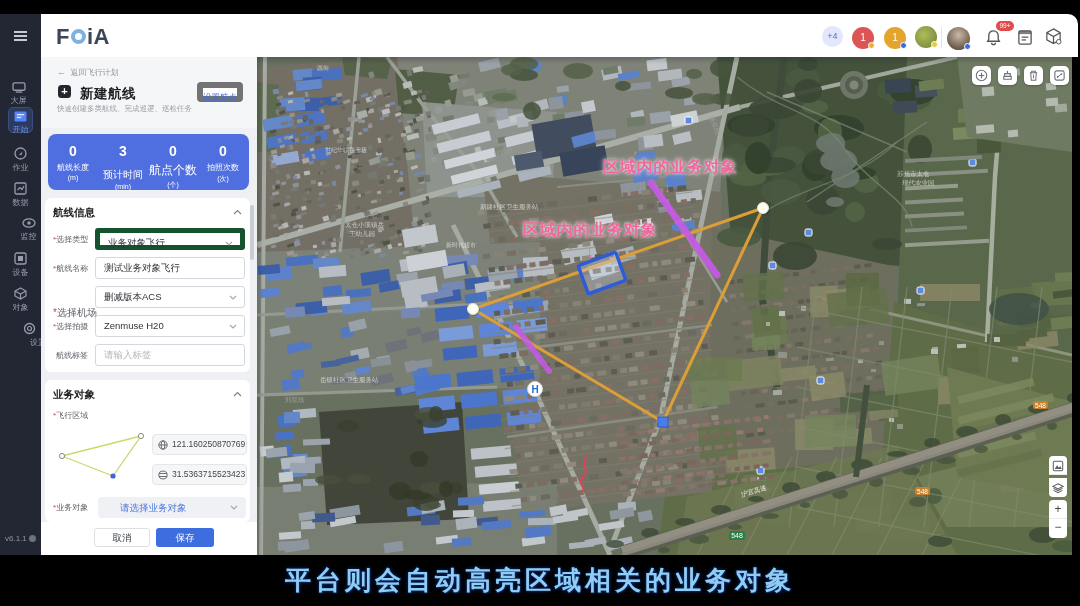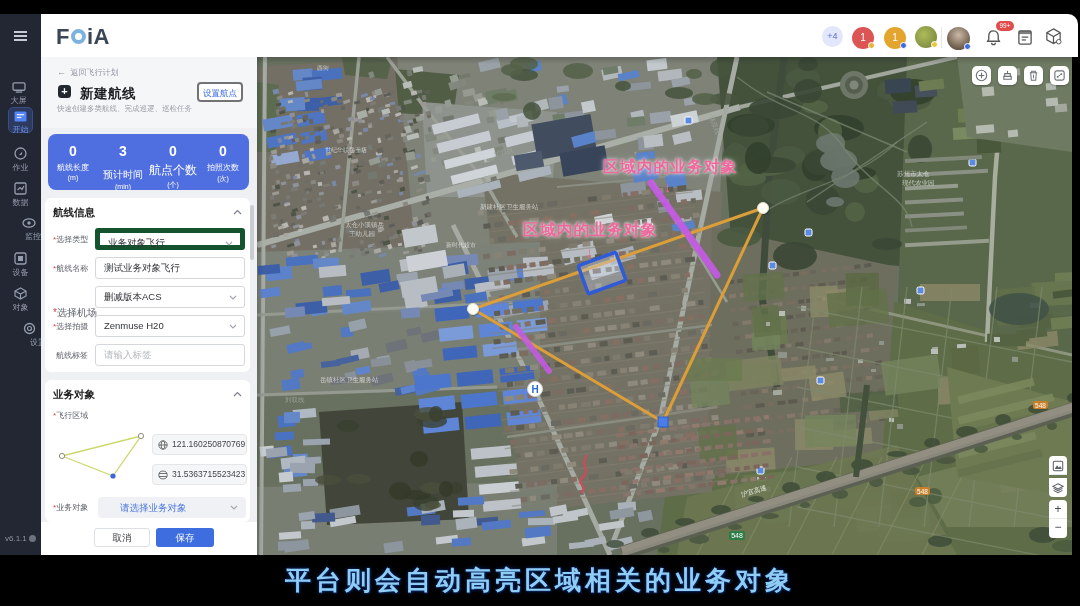--- a/index.html
+++ b/index.html
@@ -47,21 +47,21 @@
 </div>
 
 <div class="abs" style="left:0;top:182px;width:41px;text-align:center;color:#959daf;font-size:8px;">
   <svg width="13" height="13" viewBox="0 0 13 13" style="display:block;margin:0 auto 2px;">
         <rect x="1" y="1" width="11" height="11" rx="1.5" fill="none" stroke="#959daf" stroke-width="1.3"></rect>
         <path d="M3.5 8 L6 5.5 L8 7.5 L10 4" fill="none" stroke="#959daf" stroke-width="1.2"></path>
       </svg>
   数据
 </div>
 
-<div class="abs" style="left:0;top:217px;width:41px;text-align:right;color:#959daf;font-size:8px;padding-left:16px;">
+<div class="abs" style="left:0;top:217px;width:41px;text-align:center;color:#959daf;font-size:8px;padding-left:16px;">
   <svg width="14" height="12" viewBox="0 0 14 12" style="display:block;margin:0 auto 2px;">
         <ellipse cx="7" cy="6" rx="6" ry="4.2" fill="none" stroke="#959daf" stroke-width="1.3"></ellipse>
         <circle cx="7" cy="6" r="1.7" fill="#959daf"></circle>
       </svg>
   监控
 </div>
 
 <div class="abs" style="left:0;top:252px;width:41px;text-align:center;color:#959daf;font-size:8px;">
   <svg width="13" height="13" viewBox="0 0 13 13" style="display:block;margin:0 auto 2px;">
         <rect x="1" y="1" width="11" height="11" rx="2" fill="none" stroke="#959daf" stroke-width="1.3"></rect>
@@ -134,21 +134,21 @@
 
 <div class="abs" style="left:41px;top:57px;width:216px;height:498px;background:#eef0f4;"></div>
 
 <div class="abs" style="left:41px;top:57px;width:216px;height:71px;background:#f5f6f8;"></div>
 
 <div class="abs" style="left:57px;top:67px;color:#9296a0;font-size:8px;"><span style="font-size:9px;">←</span>&nbsp; 返回飞行计划</div>
 
 <div class="abs" style="left:58px;top:85px;width:13px;height:13px;background:#23272e;border-radius:3.5px;color:#fff;text-align:center;line-height:12px;font-size:11px;font-weight:bold;">+</div>
 <div class="abs" style="left:80px;top:85px;color:#1c1e22;font-size:13.5px;font-weight:bold;letter-spacing:0.5px;">新建航线</div>
 
-<div class="abs" style="left:197px;top:82px;width:46px;height:20px;background:#fff;border:2px solid #737373;border-radius:4px;color:#3f6ede;font-size:8.5px;text-align:center;line-height:18px;">设置航点</div>
+<div class="abs" style="left:197px;top:82px;width:46px;height:20px;background:#fff;border:6px solid #737373;border-radius:4px;color:#3f6ede;font-size:8.5px;text-align:center;line-height:18px;">设置航点</div>
 
 <div class="abs" style="left:57px;top:104px;color:#9a9ea6;font-size:7.5px;">快速创建多类航线、完成巡逻、巡检任务</div>
 
 <div class="abs" style="left:48px;top:134px;width:201px;height:56px;background:#4f6ee0;border-radius:8px;color:#fff;">
   <div style="position:absolute;left:0;top:9px;width:50px;text-align:center;">
     <div style="font-size:14px;font-weight:bold;">0</div>
     <div style="font-size:8px;margin-top:3px;">航线长度</div>
     <div style="font-size:7px;margin-top:1px;">(m)</div>
   </div>
   <div style="position:absolute;left:50px;top:9px;width:50px;text-align:center;">

